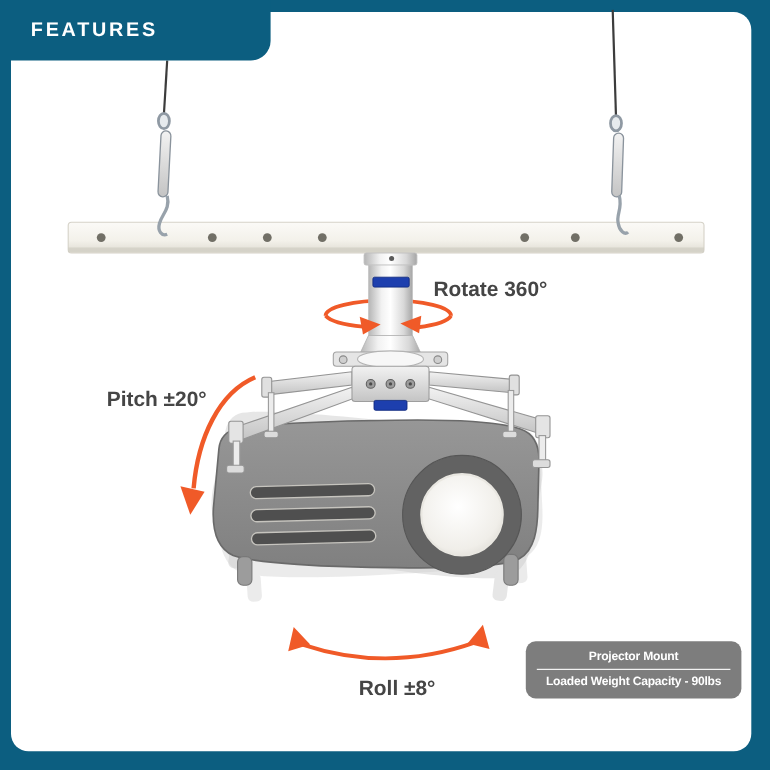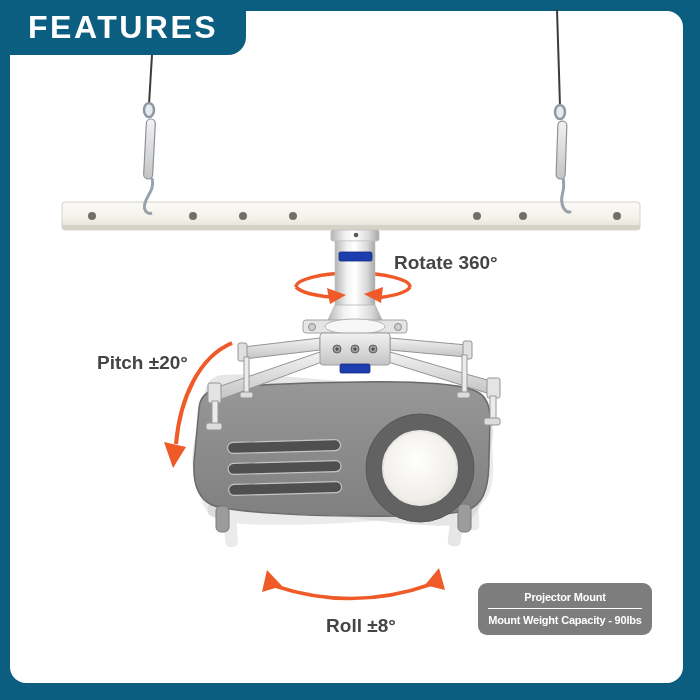--- a/index.html
+++ b/index.html
@@ -1,24 +1,24 @@
 <!DOCTYPE html>
 <html><head>
 <meta charset="utf-8">
 <style>
   html,body{margin:0;padding:0;}
   body{width:700px;height:700px;font-family:"Liberation Sans",sans-serif;}
   .frame{position:relative;width:700px;height:700px;background:#0c5e80;overflow:hidden;}
   .canvas{position:absolute;top:11px;left:10px;right:17px;bottom:17px;background:#ffffff;border-radius:16px;}
   .banner{position:absolute;top:0;left:0;width:246px;height:55px;background:#0c5e80;
           border-bottom-right-radius:18px;display:flex;align-items:center;z-index:5;}
-  .banner-text{color:#ffffff;font-weight:bold;font-size:32px;letter-spacing:2.5px;padding-left:28px;}
+  .banner-text{color:#ffffff;font-weight:bold;font-size:18px;letter-spacing:2.5px;padding-left:28px;}
   .art{position:absolute;top:0;left:0;width:700px;height:700px;z-index:2;}
   .callout{fill:#454545;font-weight:bold;font-size:19px;font-family:"Liberation Sans",sans-serif;}
-  .spec-badge{position:absolute;left:478px;top:583px;width:174px;background:#7d7d7d;border-radius:9px;
+  .spec-badge{position:absolute;left:478px;top:583px;width:196px;background:#7d7d7d;border-radius:9px;
               color:#ffffff;text-align:center;font-weight:bold;font-size:11px;line-height:14px;
               padding:7px 4px 8px 4px;box-sizing:border-box;z-index:6;letter-spacing:-0.2px;}
   .spec-divider{border:none;border-top:1.5px solid #ffffff;margin:4px 6px;}
 </style>
 </head>
 <body>
 
 <div class="frame">
   <div class="canvas"></div>
 
@@ -172,15 +172,15 @@
       <path d="M275,586 Q353,612 432,584" fill="none" stroke="#f05a28" stroke-width="3.5"></path>
       <polygon points="262,592 267,570 282,586" fill="#f05a28"></polygon>
       <polygon points="445,590 439,568 425,585" fill="#f05a28"></polygon>
     </g>
     <text class="callout" x="361" y="632" text-anchor="middle">Roll ±8°</text>
   </svg>
 
   <div class="spec-badge">
     <div>Projector Mount</div>
     <hr class="spec-divider">
-    <div>Mount Weight Capacity - 90lbs</div>
+    <div>Loaded Weight Capacity - 90lbs</div>
   </div>
 </div>
 
 </body></html>

